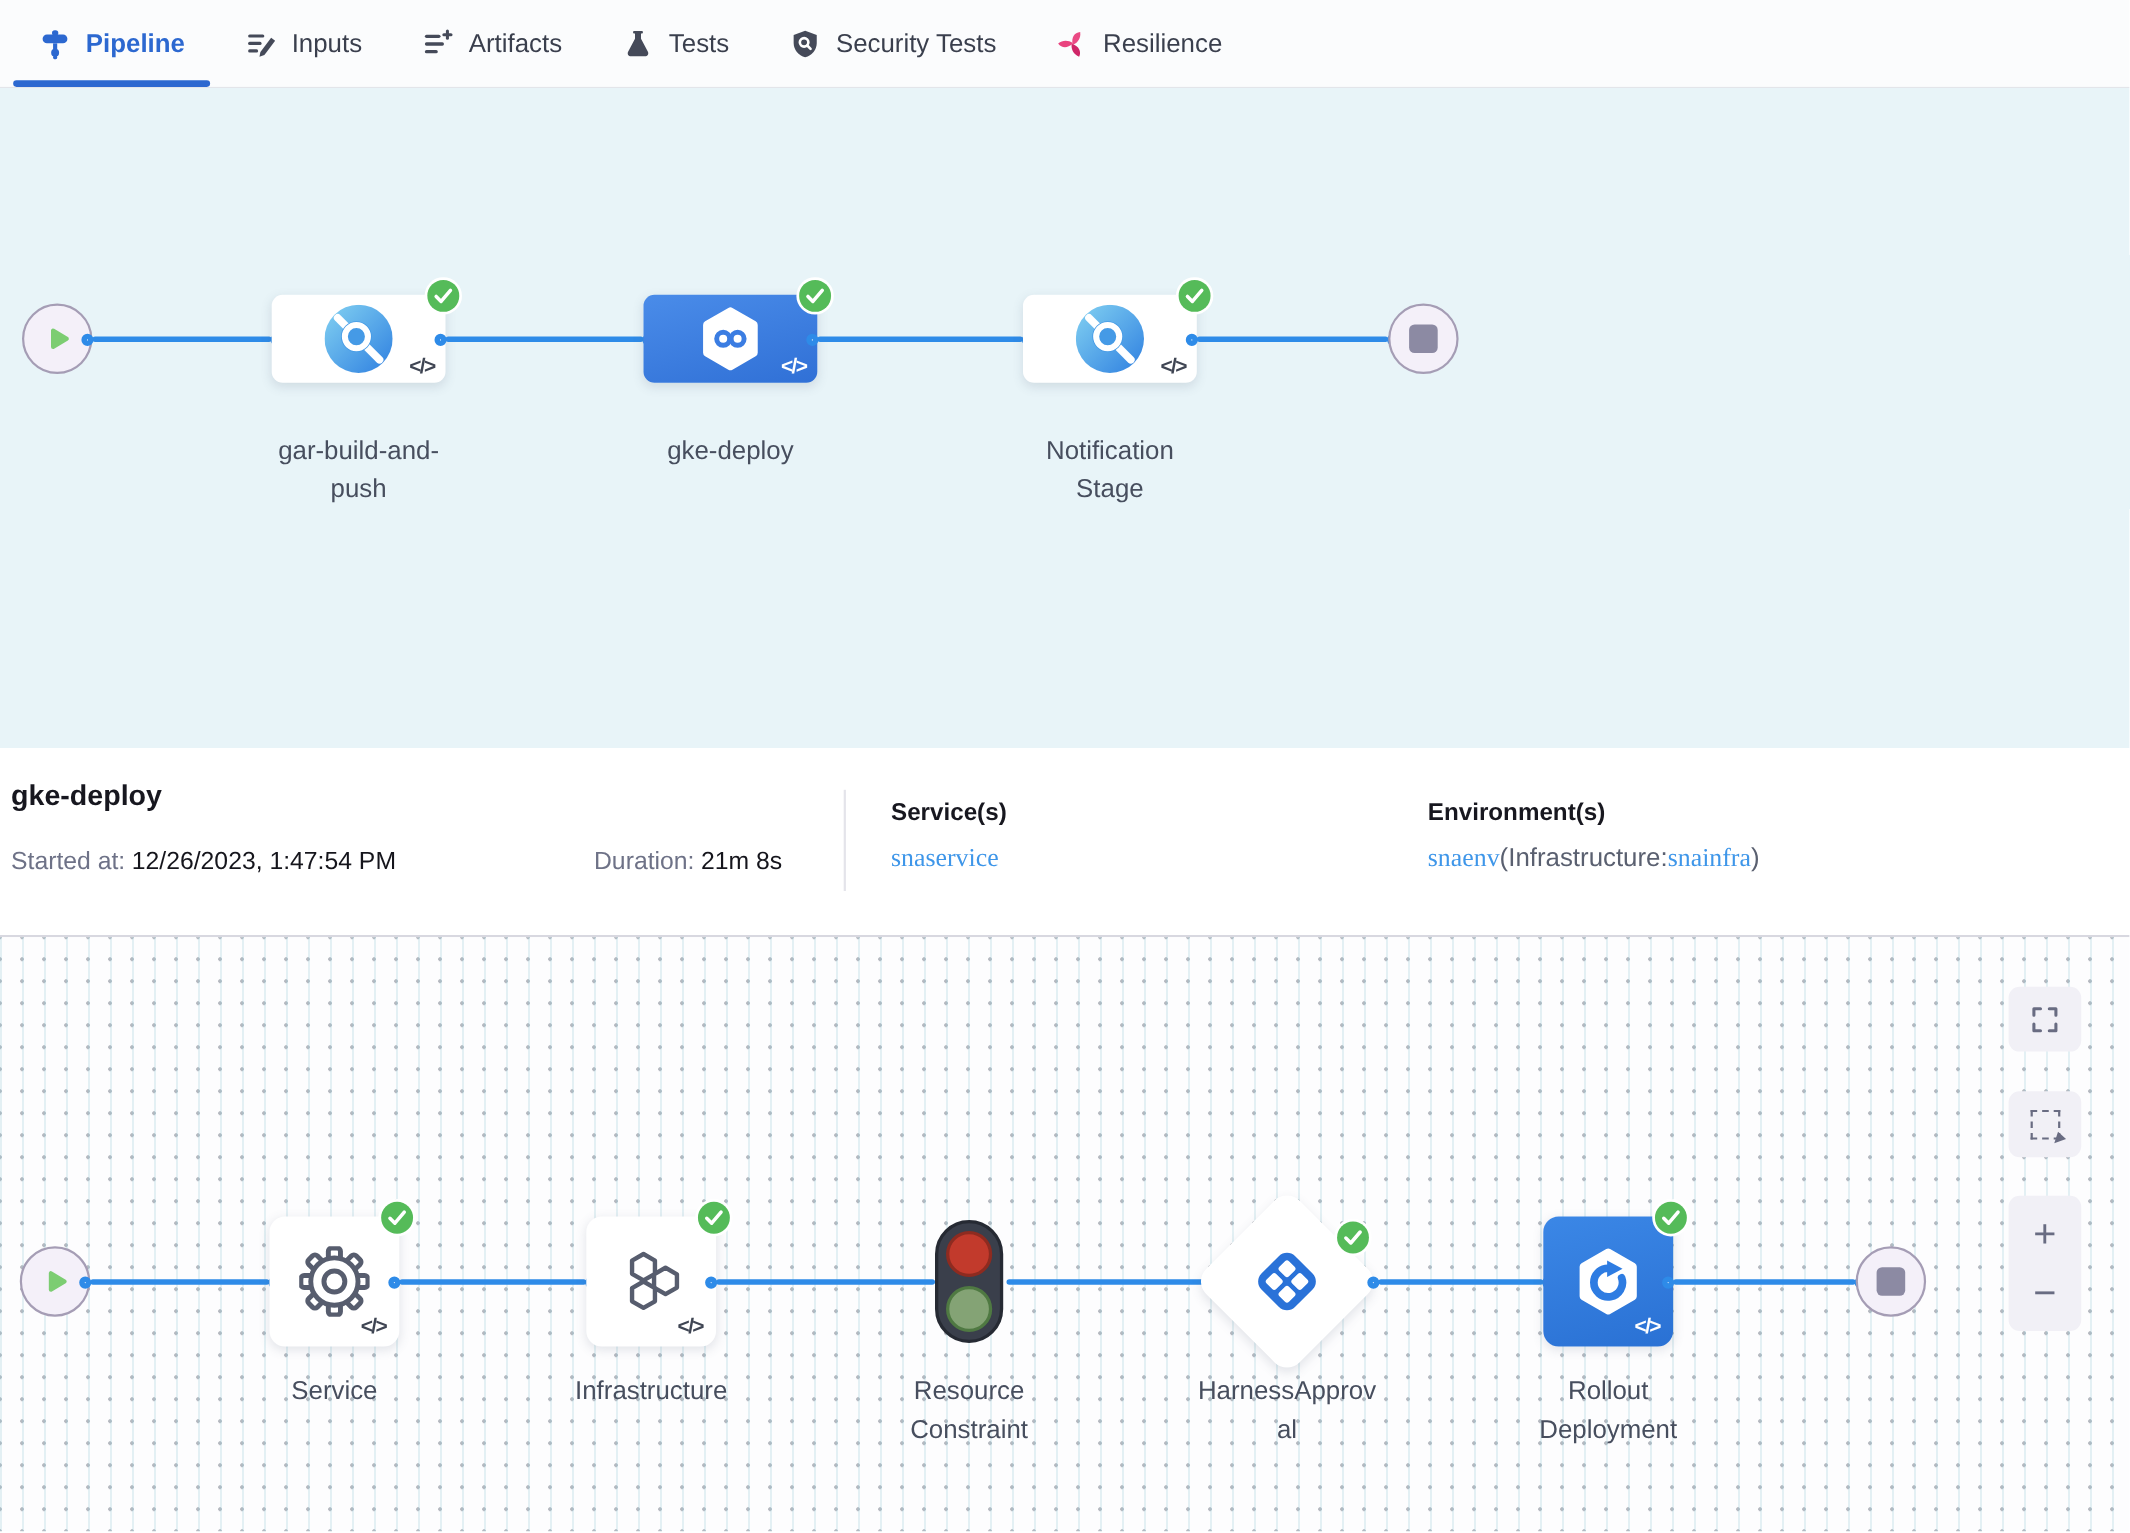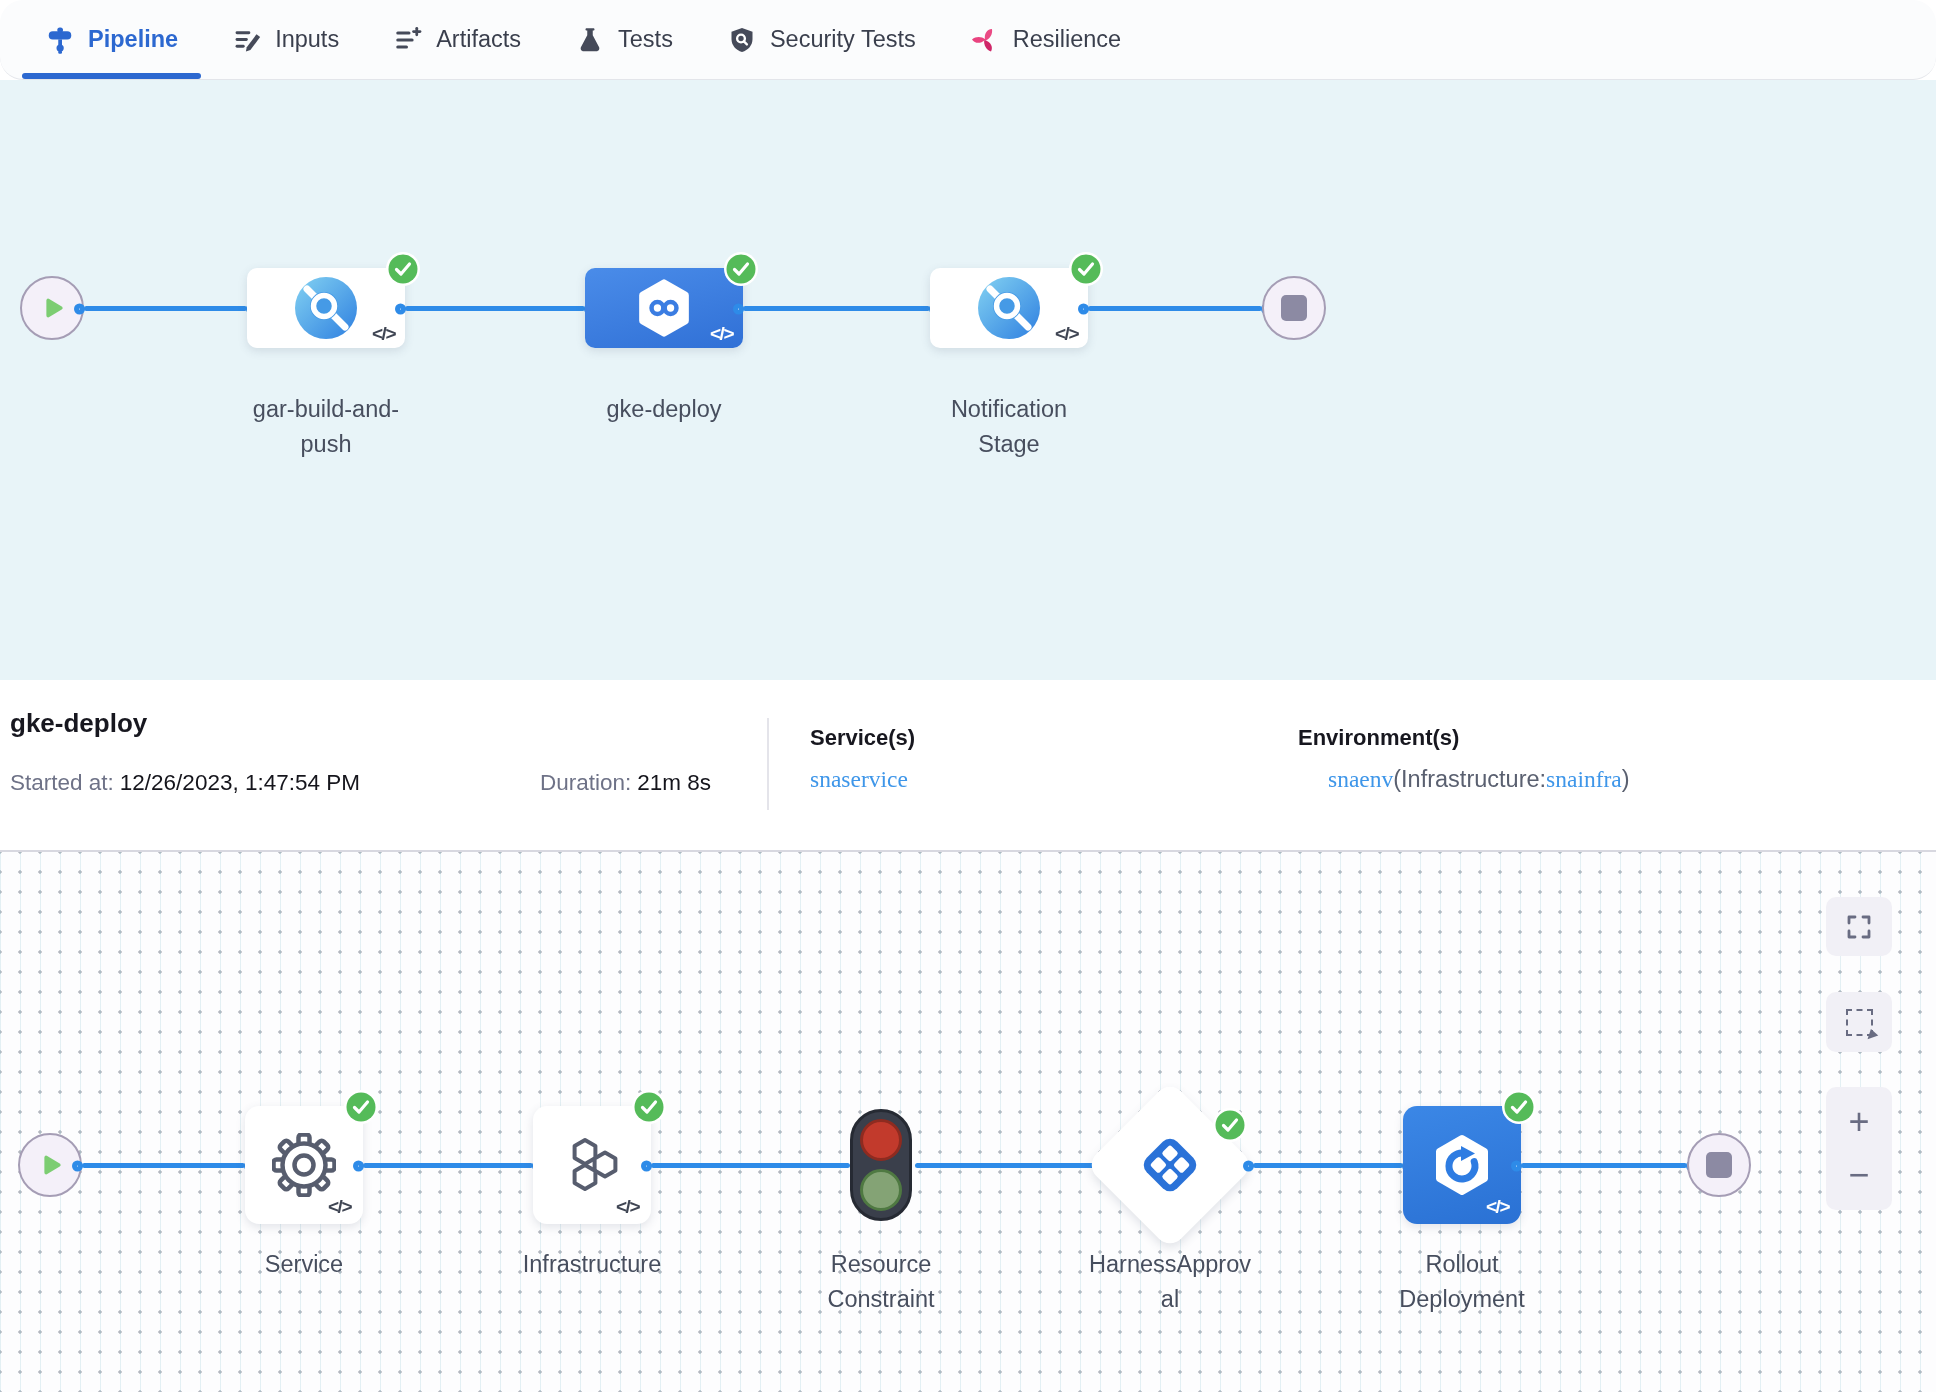--- a/index.html
+++ b/index.html
@@ -2,21 +2,21 @@
 <html><head>
 <meta charset="utf-8">
 <style>
   html,body{margin:0;padding:0;background:#fff;}
   *{box-sizing:border-box;}
   .app{position:relative;width:1936px;height:1394px;overflow:hidden;
        font-family:"Liberation Sans",sans-serif;color:#22242e;}
 
   
   .tabbar{position:relative;height:80px;background:#fbfcfd;border-bottom:1px solid #e3e5ea;
-          display:flex;align-items:stretch;padding-left:18px;border-radius:23px;}
+          display:flex;align-items:stretch;padding-left:8px;}
   .tab{position:relative;display:flex;align-items:center;gap:13px;padding:0 27px;cursor:pointer;}
   .tab .tlabel{font-size:23.5px;font-weight:500;color:#3a3f4d;white-space:nowrap;}
   .tab.active .tlabel{color:#2c68d0;font-weight:700;}
   .tab.active::after{content:"";position:absolute;left:4px;right:4px;bottom:0;height:6px;
           border-radius:4px;background:#2c68d0;}
   .ticon{display:flex;align-items:center;}
 
   
   .stage-canvas{position:relative;height:600px;background:#e8f4f8;}
 
@@ -287,21 +287,21 @@
     </div>
 
     <div class="d-divider"></div>
 
     <div class="d-group-label" style="left:810px;">Service(s)</div>
     <div class="d-group-value" style="left:810px;">
       <span class="lnk">snaservice</span>
     </div>
 
     <div class="d-group-label" style="left:1298px;">Environment(s)</div>
-    <div class="d-group-value" style="left:1298px;margin-left:30px;">
+    <div class="d-group-value" style="left:1298px;">
       <span class="lnk">snaenv</span><span class="midtxt">(Infrastructure:</span><span class="lnk">snainfra</span><span class="midtxt">)</span>
     </div>
   </div>
 
   <div class="exec-canvas">
 
     <div class="node-circle" style="left:18px;top:281px;">
       <span style="display:flex;">
         <svg width="40" height="40" viewBox="0 0 64 64">
           <polygon points="26,20 26,44 46,32" fill="#7ccd72" stroke="#7ccd72" stroke-width="6" stroke-linejoin="round"></polygon>

